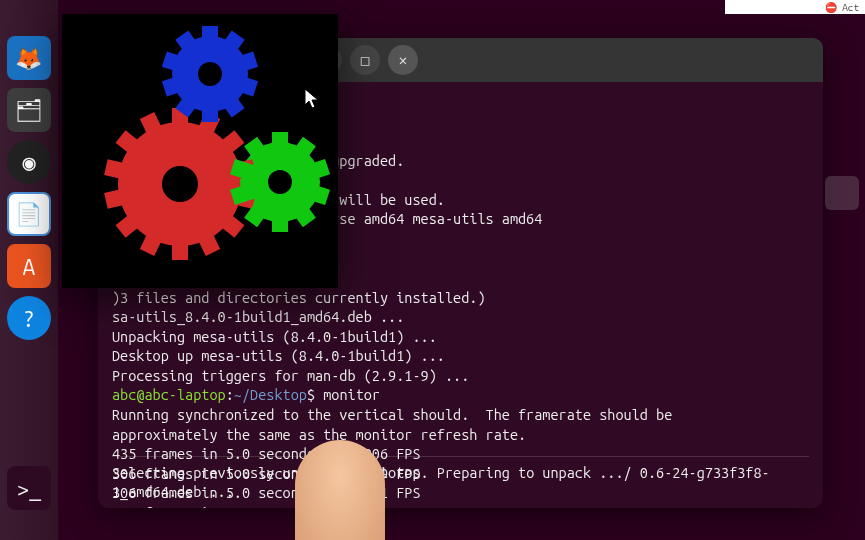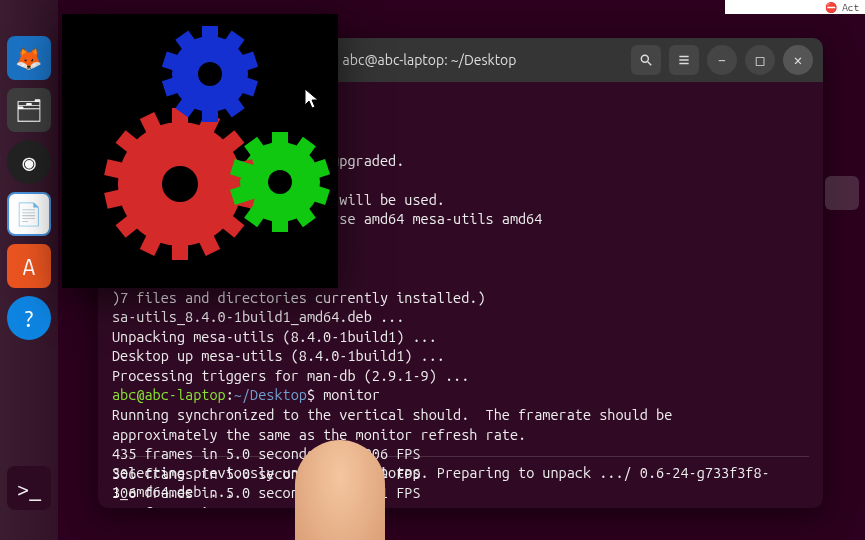--- a/index.html
+++ b/index.html
@@ -174,21 +174,20 @@
     </div>
   <div style="flex:1"></div>
   <div class="dock-app terminal-icon" style="margin-bottom:30px">
       <span>&gt;_</span>
     </div>
 </div>
 
 <div class="term-window">
   <div class="term-titlebar">
     <div style="width:120px"></div>
-    <div class="term-title">abc@abc-laptop: ~/Desktop</div>
     <div class="tb-btn">
       <svg width="14" height="14" viewBox="0 0 24 24" fill="none" stroke="#ddd" stroke-width="2.5">
           <circle cx="10" cy="10" r="6"></circle>
           <line x1="15" y1="15" x2="21" y2="21"></line>
         </svg>
     </div>
     <div class="tb-btn">
       <svg width="14" height="14" viewBox="0 0 24 24" stroke="#ddd" stroke-width="2.5">
           <line x1="4" y1="6" x2="20" y2="6"></line>
           <line x1="4" y1="12" x2="20" y2="12"></line>
@@ -202,21 +201,21 @@
   <div class="term-body"><span>:o remove it.</span>
 <span> will be installed:</span>
 
 <span>.ed, 0 to remove and 0 not upgraded.</span>
 <span>ives.</span>
 <span>:B of additional disk space will be used.</span>
 <span>untu.com/ubuntu focal/universe amd64 mesa-utils amd64</span>
 
 <span>; kB/s)</span>
 <span>cted package mesa-utils.</span>
-<span>)7 files and directories currently installed.)</span>
+<span>)3 files and directories currently installed.)</span>
 <span>sa-utils_8.4.0-1build1_amd64.deb ...</span>
 <span>Unpacking mesa-utils (8.4.0-1build1) ...</span>
 <span>Desktop up mesa-utils (8.4.0-1build1) ...</span>
 <span>Processing triggers for man-db (2.9.1-9) ...</span>
 <span class="green">abc@abc-laptop</span><span class="white">:</span><span class="blue">~/Desktop</span><span class="white">$</span> <span>monitor</span>
 <span>Running synchronized to the vertical should.  The framerate should be</span>
 <span>approximately the same as the monitor refresh rate.</span>
 <span>435 frames in 5.0 seconds = 86.906 FPS</span>
 <span>306 frames in 5.0 seconds = 61.009 FPS</span>
 <span>306 frames in 5.0 seconds = 61.011 FPS</span>

